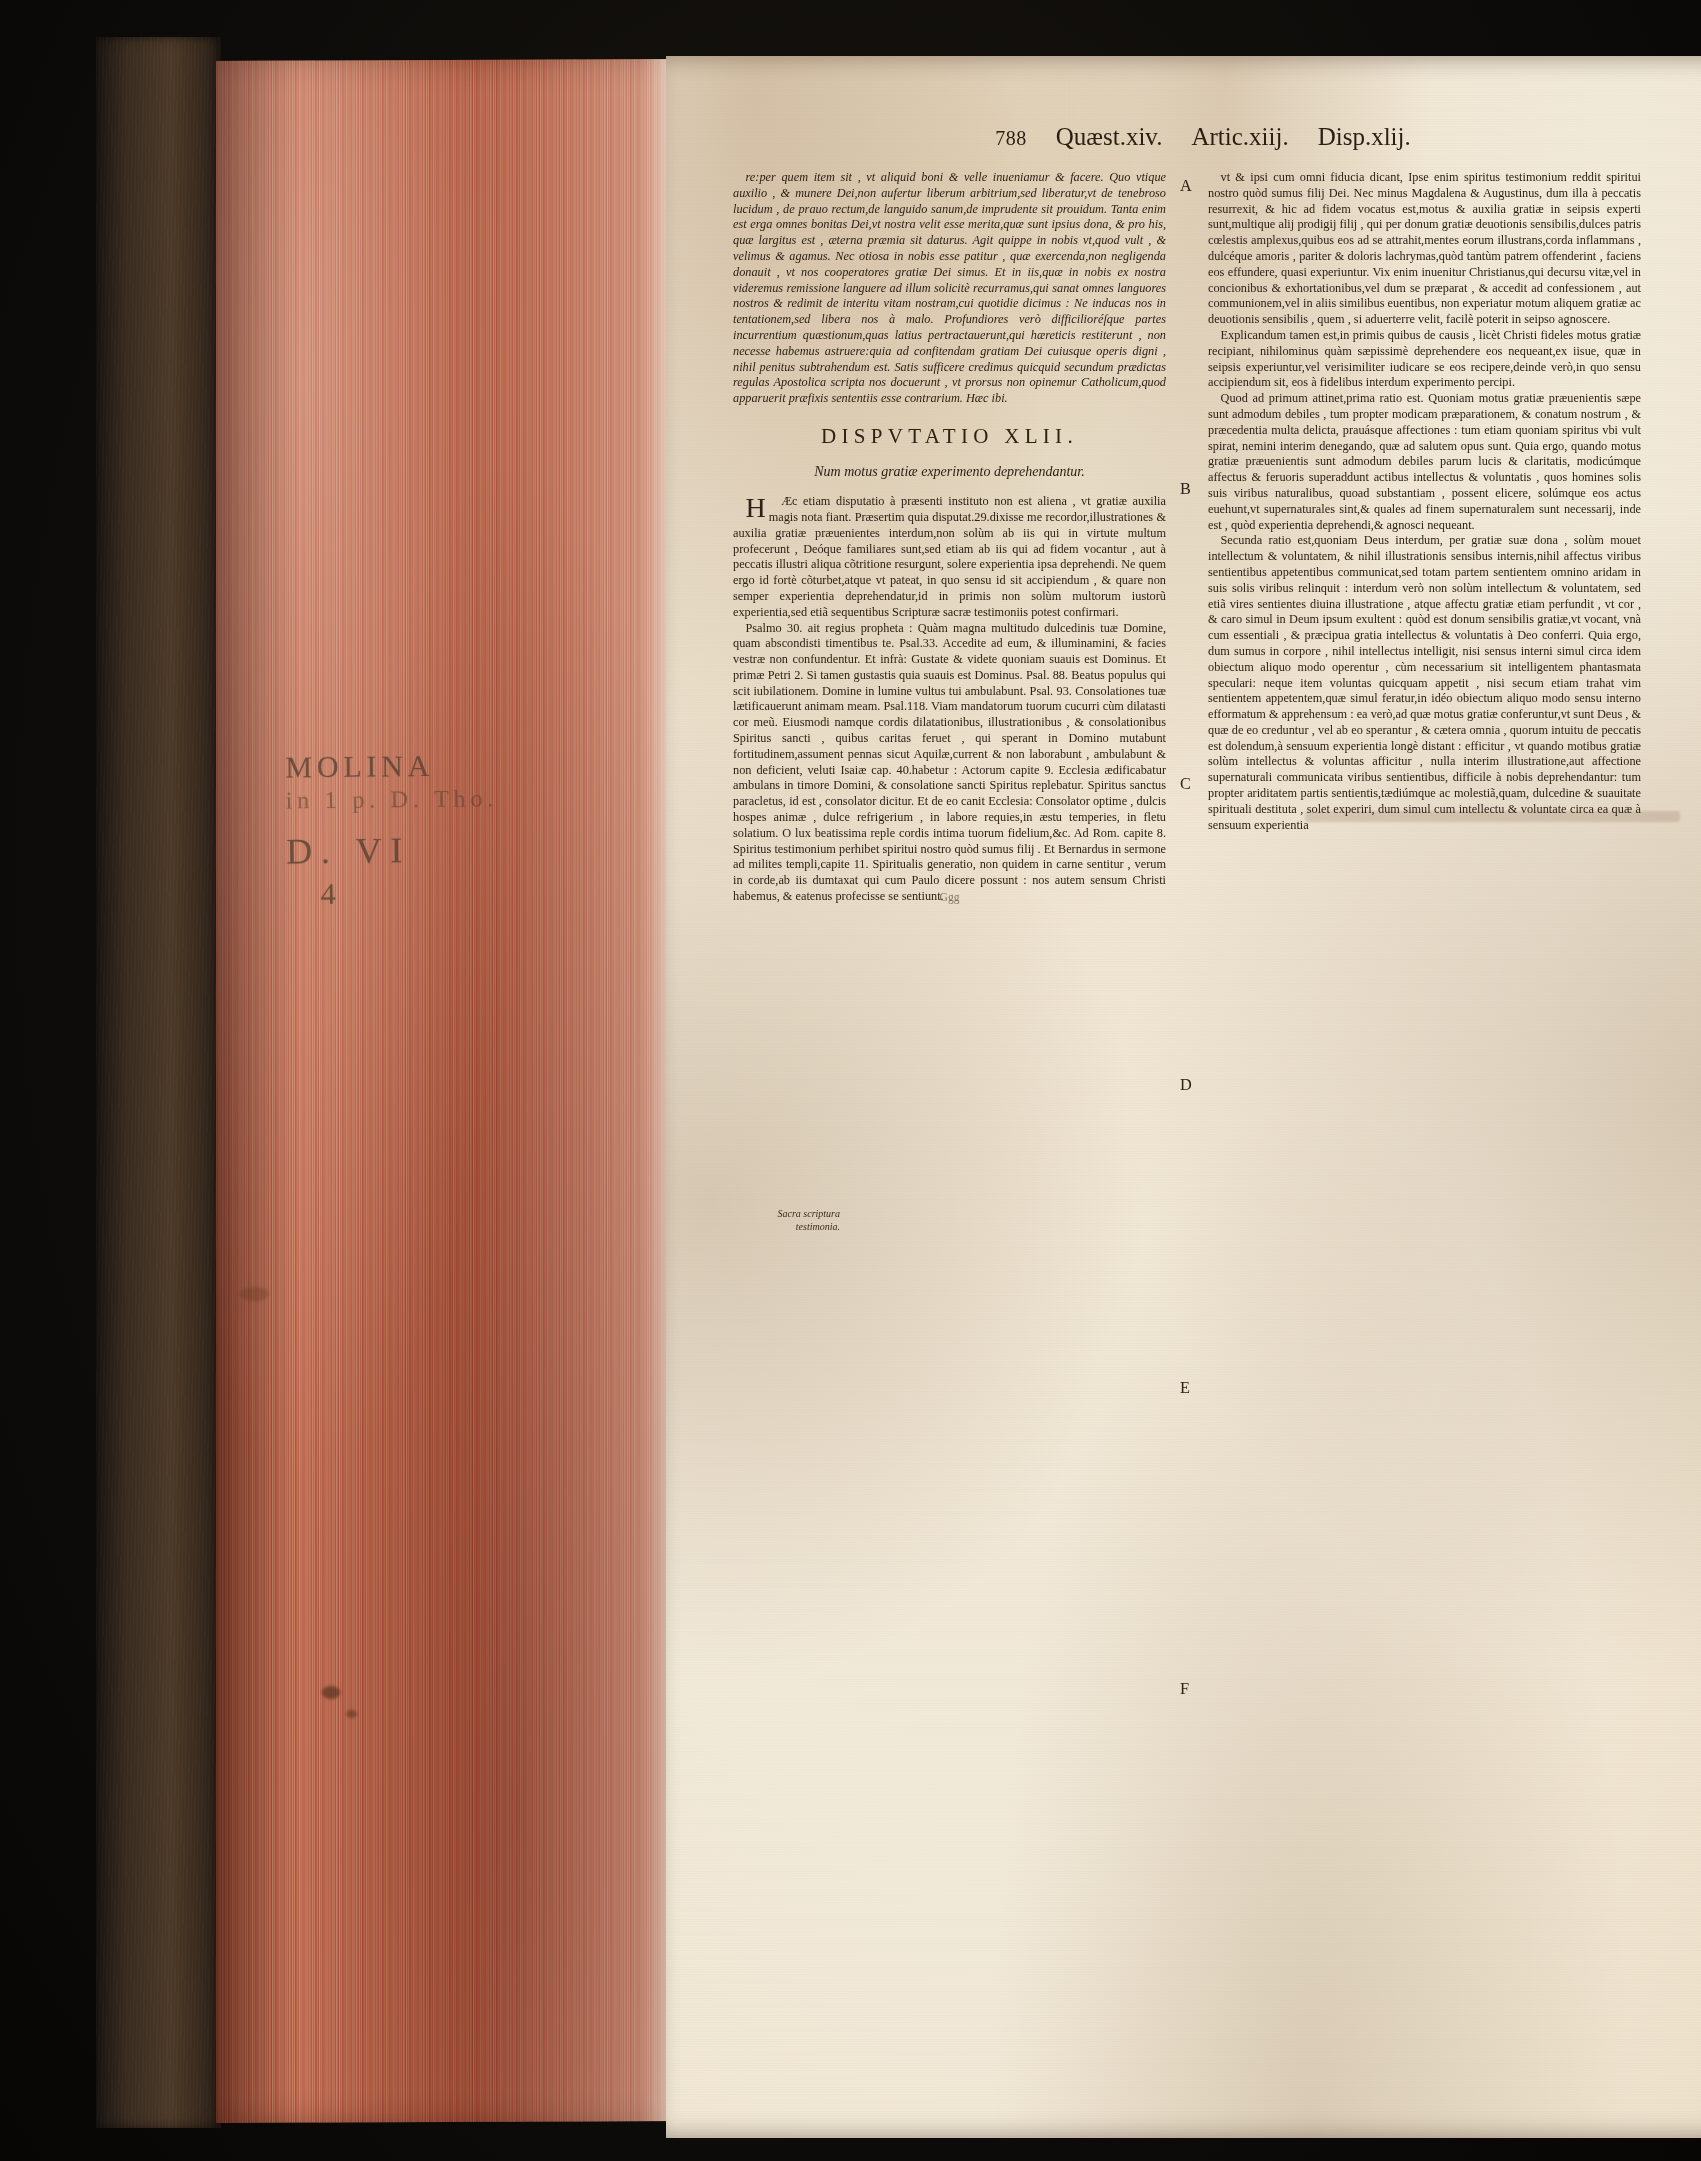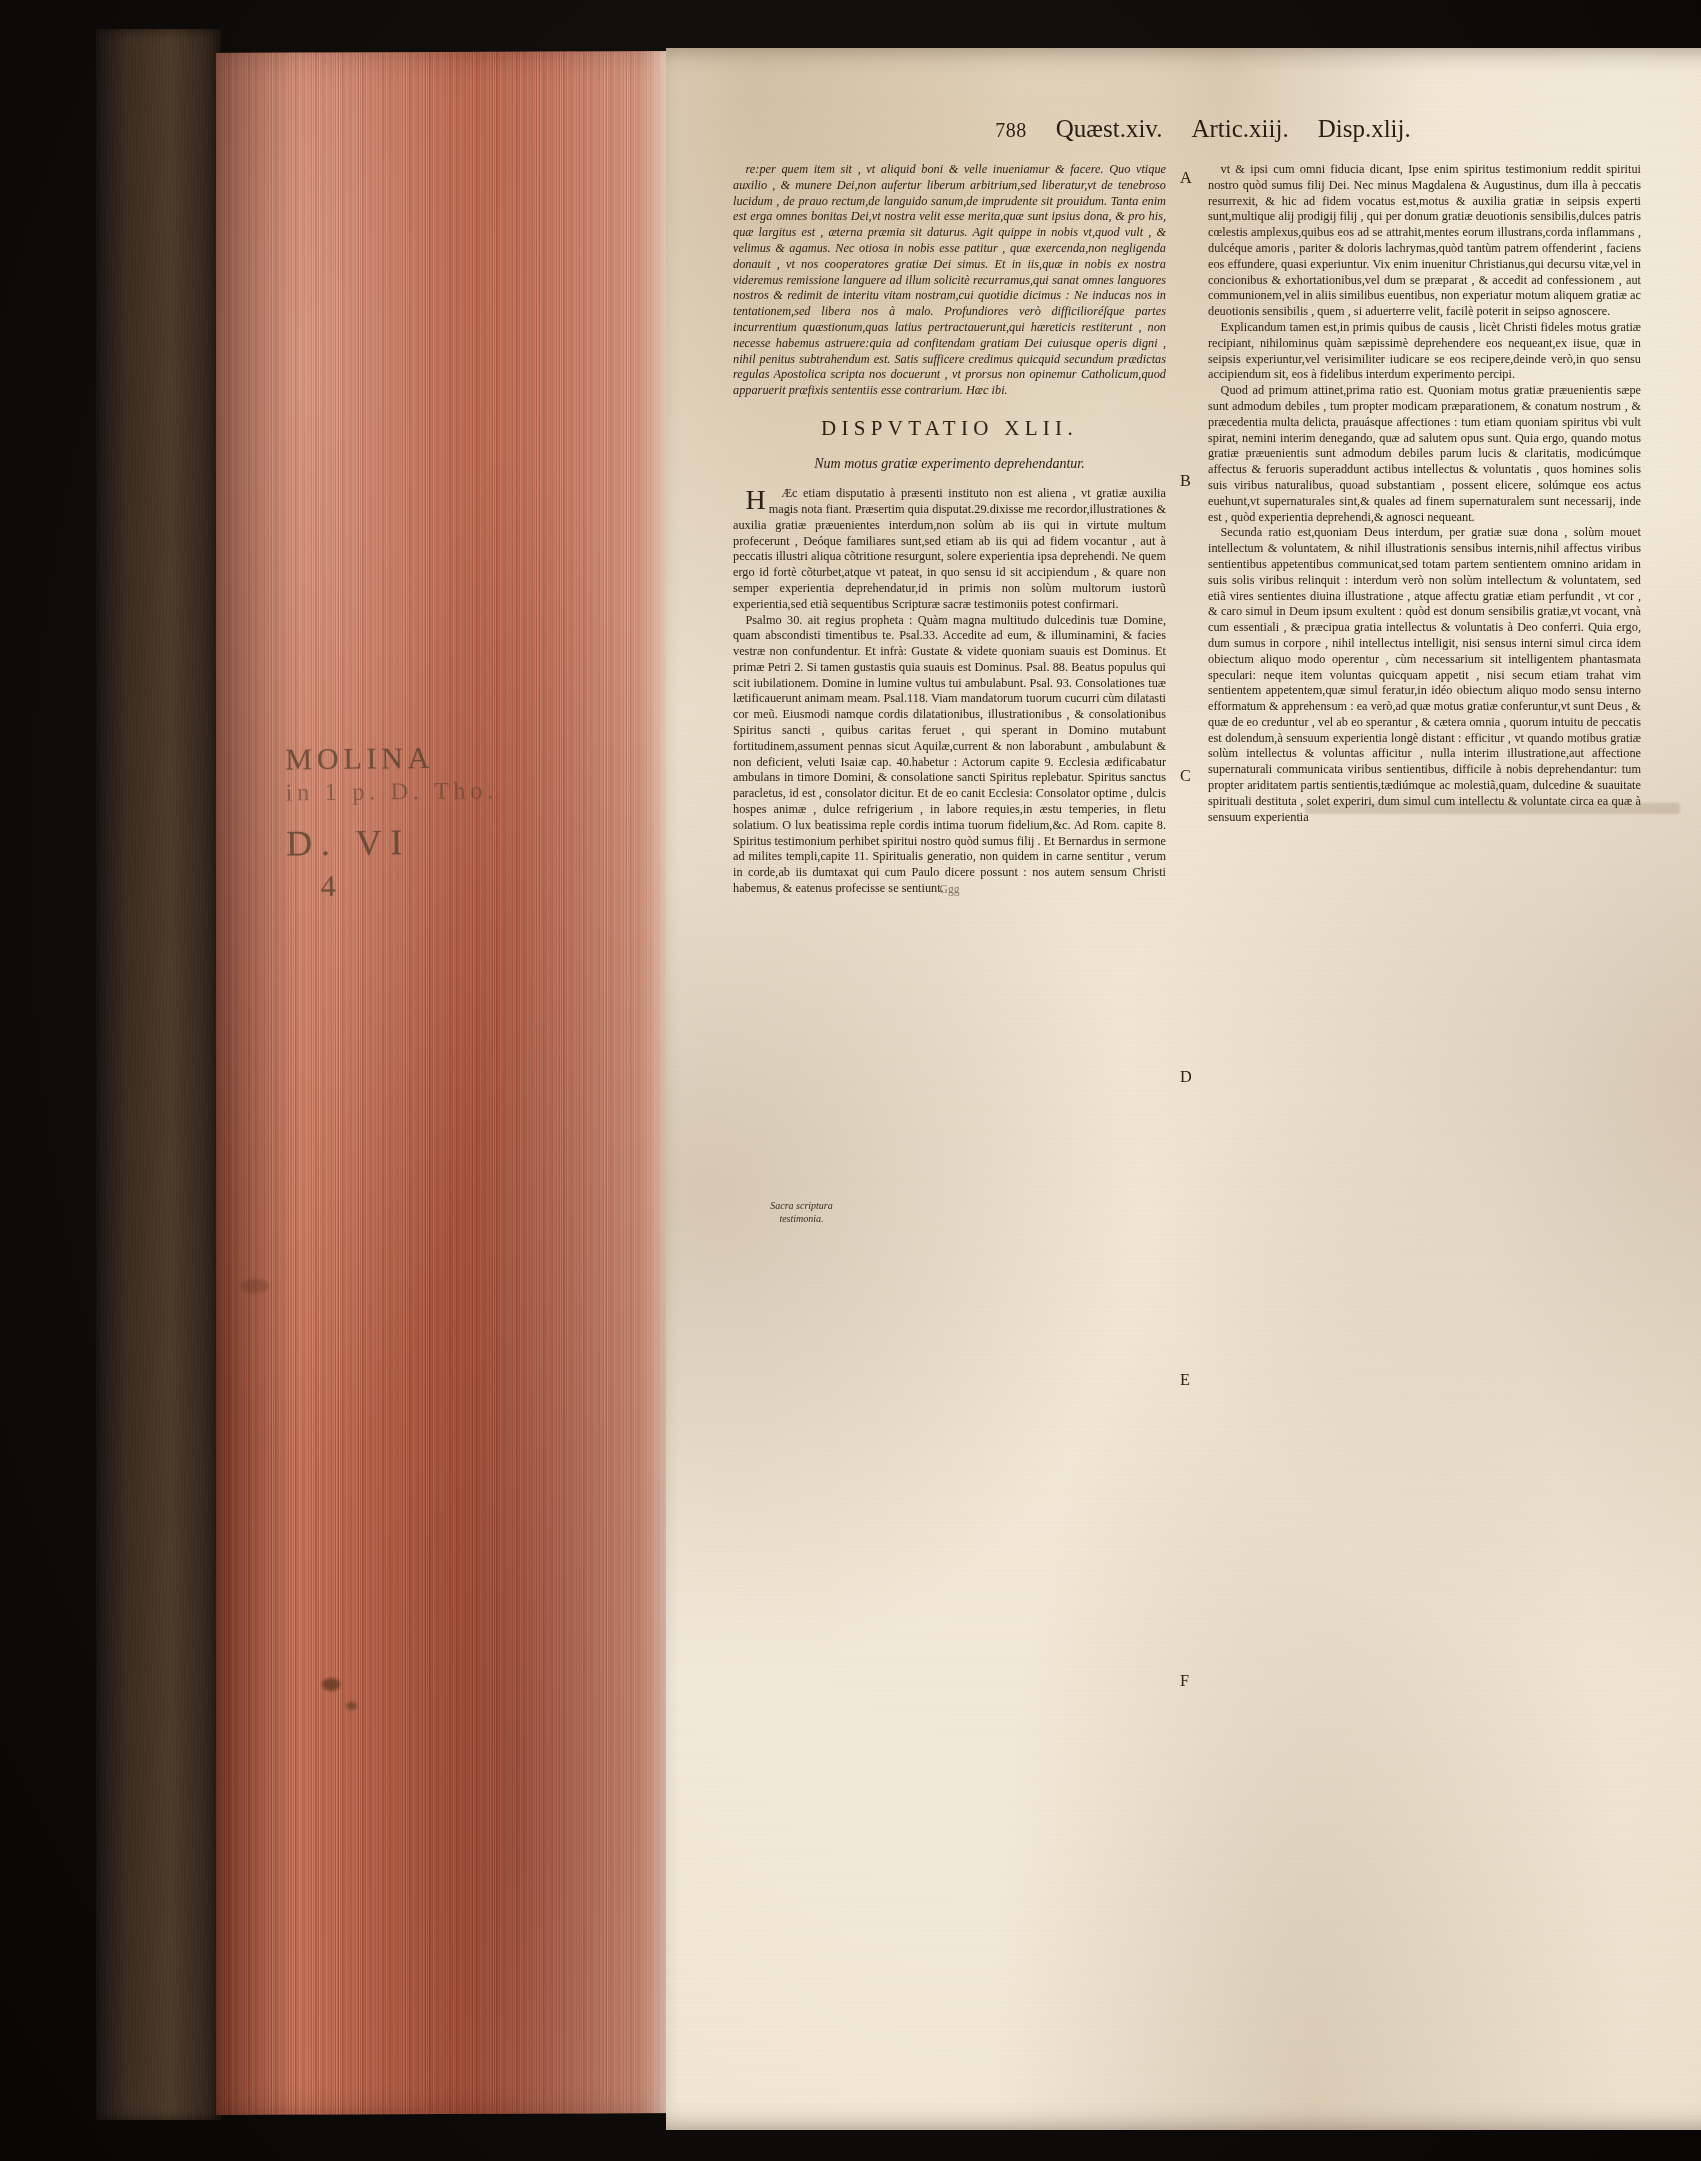--- a/index.html
+++ b/index.html
@@ -20,21 +20,21 @@
     position: absolute;
     inset: 0;
     background:
       radial-gradient(ellipse at 50% 40%, #1b1814 0%, #100e0b 55%, #070605 100%);
   }
 
   
   .book {
     position: absolute;
     left: 96px;
-    top: 29px;
+    top: 37px;
     width: 1591px;
     height: 2106px;
   }
 
   
   .board-left {
     position: absolute;
     left: 0px;
     top: 0px;
     width: 125px;
@@ -200,21 +200,21 @@
   
   .margin-note {
     position: absolute;
     left: 667px;
     top: 1171px;
     width: 77px;
     font-style: italic;
     font-size: 10px;
     line-height: 1.25;
     color: #3a2a1b;
-    text-align: center;
+    text-align: right;
   }
 
   
   .marker {
     position: absolute;
     font-size: 16.3px;
     color: #2d2015;
     font-family: "Liberation Serif", serif;
   }
 

